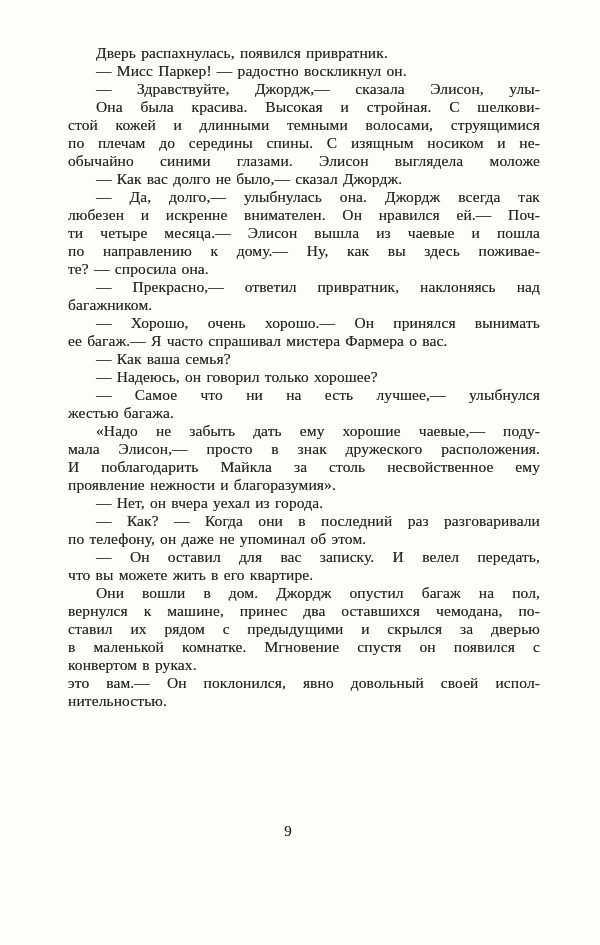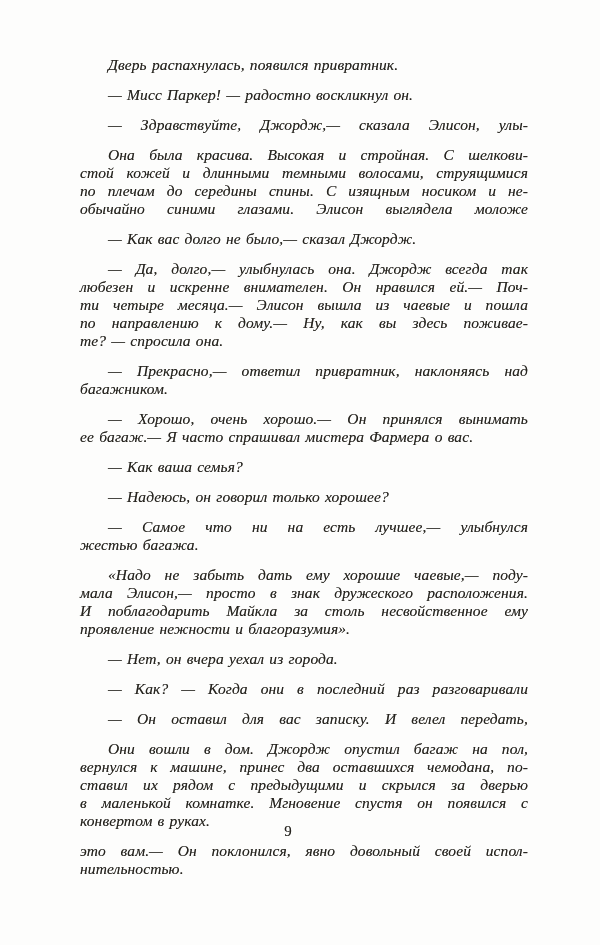--- a/index.html
+++ b/index.html
@@ -21,23 +21,22 @@
     left: 68px;
     top: 44px;
     width: 472px;
     font-size: 15.5px;
     line-height: 18px;
     letter-spacing: 0.1px;
     word-spacing: 1.2px;
     text-shadow: 0 0 0.5px rgba(40, 38, 34, 0.55);
   }
   .para {
-    margin: 12px;
+    margin: 0;
     padding: 0;
-    font-style: italic;
   }
   .line {
     text-align: justify;
     text-align-last: justify;
     white-space: normal;
   }
   .line.last {
     text-align: left;
     text-align-last: left;
   }
@@ -107,23 +106,25 @@
         <div class="line first">«Надо не забыть дать ему хорошие чаевые,— поду-</div>
         <div class="line">мала Элисон,— просто в знак дружеского расположения.</div>
         <div class="line">И поблагодарить Майкла за столь несвойственное ему</div>
         <div class="line last">проявление нежности и благоразумия».</div>
       </div>
       <div class="para">
         <div class="line first last">— Нет, он вчера уехал из города.</div>
       </div>
       <div class="para">
         <div class="line first">— Как? — Когда они в последний раз разговаривали</div>
+        <div class="line last">по телефону, он даже не упоминал об этом.</div>
       </div>
       <div class="para">
         <div class="line first">— Он оставил для вас записку. И велел передать,</div>
+        <div class="line last">что вы можете жить в его квартире.</div>
       </div>
       <div class="para">
         <div class="line first">Они вошли в дом. Джордж опустил багаж на пол,</div>
         <div class="line">вернулся к машине, принес два оставшихся чемодана, по-</div>
         <div class="line">ставил их рядом с предыдущими и скрылся за дверью</div>
         <div class="line">в маленькой комнатке. Мгновение спустя он появился с</div>
         <div class="line last">конвертом в руках.</div>
       </div>
       <div class="para">
         <div class="line">это вам.— Он поклонился, явно довольный своей испол-</div>

